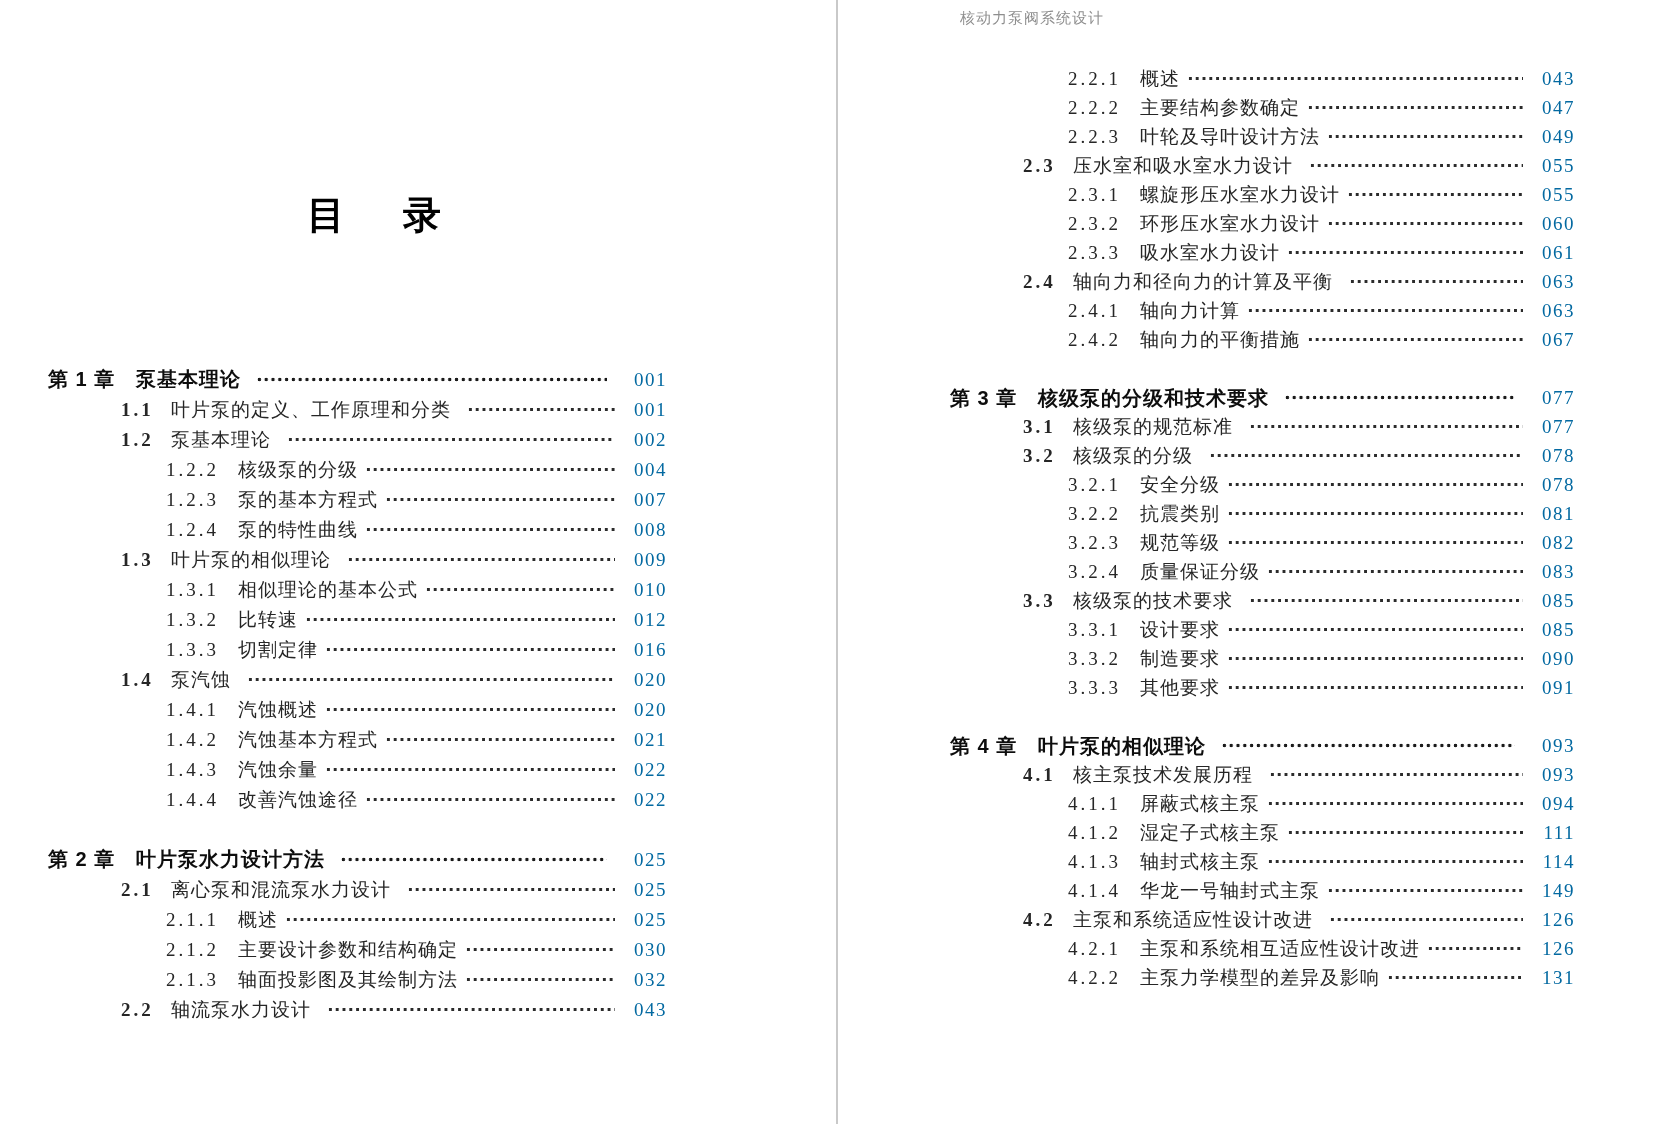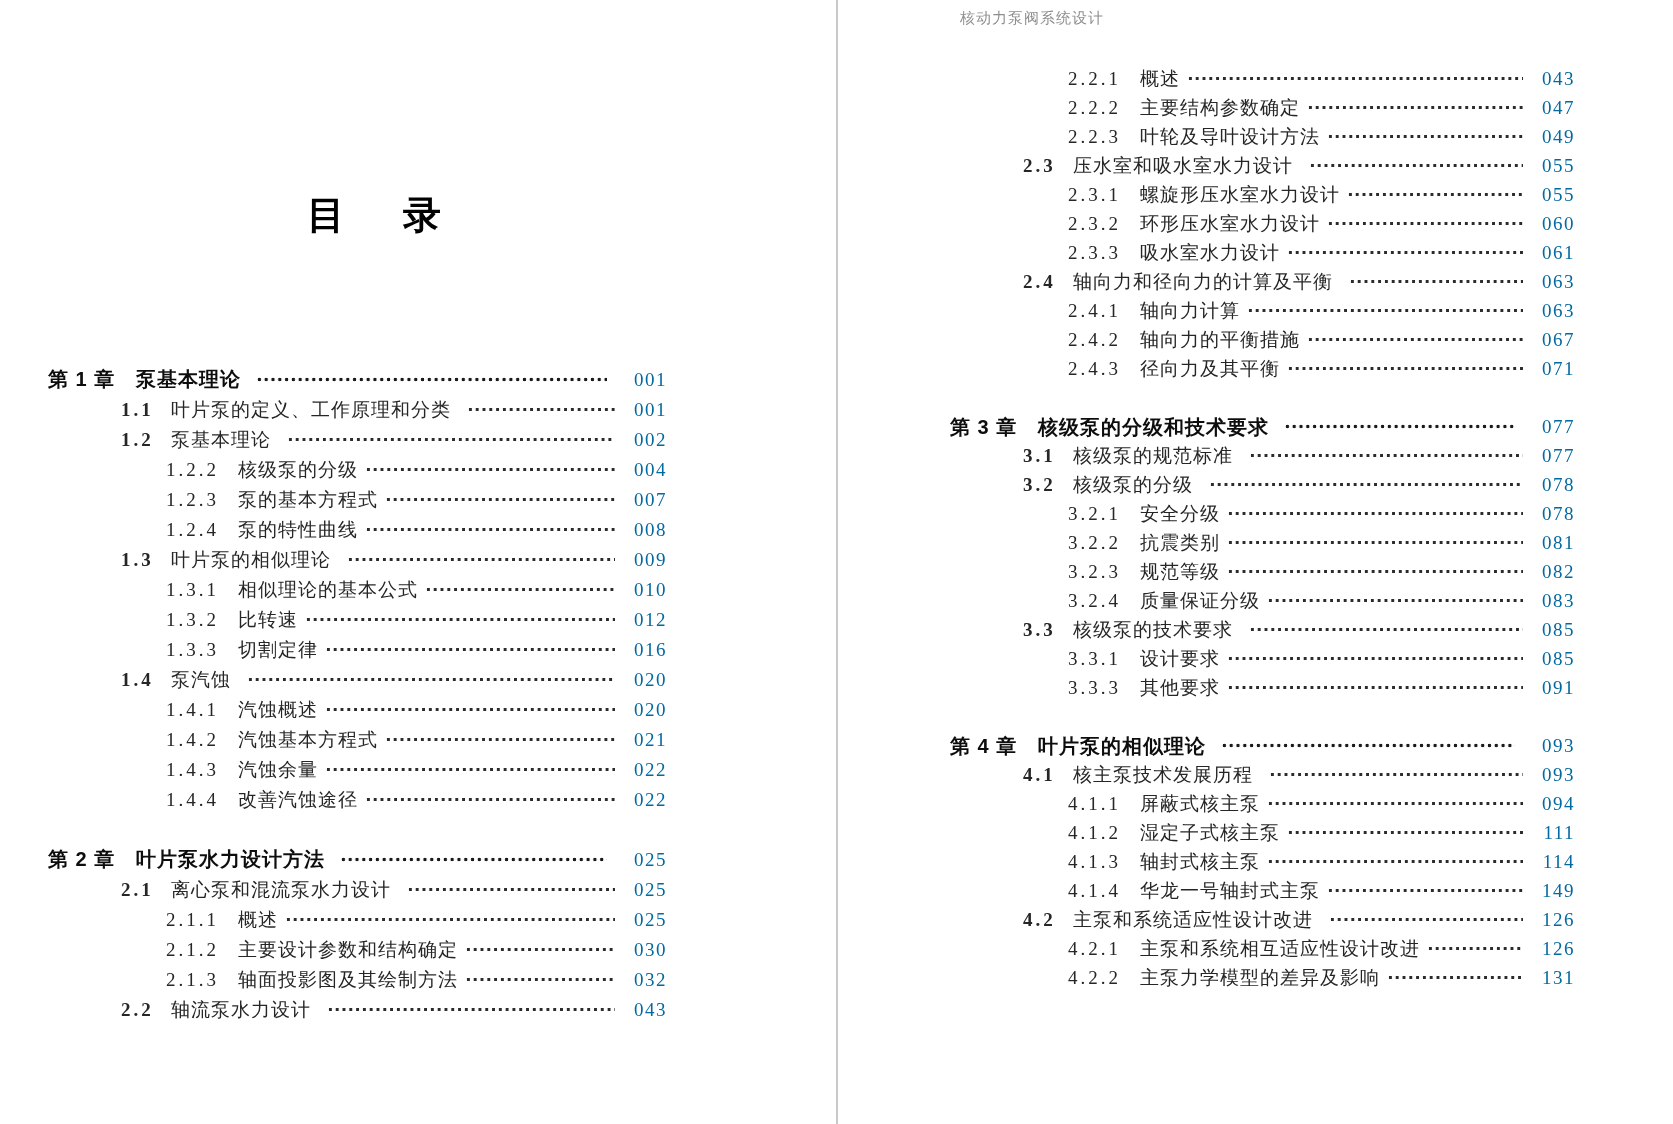--- a/index.html
+++ b/index.html
@@ -267,26 +267,20 @@
           <span class="ttl">轴向力计算</span>
           <span class="leader"></span>
           <span class="pg">063</span>
         </div>
         <div class="row lvl-sub">
           <span class="lbl">2.4.2</span>
           <span class="ttl">轴向力的平衡措施</span>
           <span class="leader"></span>
           <span class="pg">067</span>
         </div>
-        <div class="row lvl-sub">
-          <span class="lbl">2.4.3</span>
-          <span class="ttl">径向力及其平衡</span>
-          <span class="leader"></span>
-          <span class="pg">071</span>
-        </div>
         <div class="block-gap"></div>
         <div class="row lvl-chapter">
           <span class="lbl">第 3 章</span>
           <span class="ttl">核级泵的分级和技术要求</span>
           <span class="leader"></span>
           <span class="pg">077</span>
         </div>
         <div class="row lvl-section">
           <span class="lbl">3.1</span>
           <span class="ttl">核级泵的规范标准</span>
@@ -329,20 +323,26 @@
           <span class="leader"></span>
           <span class="pg">085</span>
         </div>
         <div class="row lvl-sub">
           <span class="lbl">3.3.1</span>
           <span class="ttl">设计要求</span>
           <span class="leader"></span>
           <span class="pg">085</span>
         </div>
         <div class="row lvl-sub">
+          <span class="lbl">3.3.2</span>
+          <span class="ttl">制造要求</span>
+          <span class="leader"></span>
+          <span class="pg">090</span>
+        </div>
+        <div class="row lvl-sub">
           <span class="lbl">3.3.3</span>
           <span class="ttl">其他要求</span>
           <span class="leader"></span>
           <span class="pg">091</span>
         </div>
         <div class="block-gap"></div>
         <div class="row lvl-chapter">
           <span class="lbl">第 4 章</span>
           <span class="ttl">叶片泵的相似理论</span>
           <span class="leader"></span>

